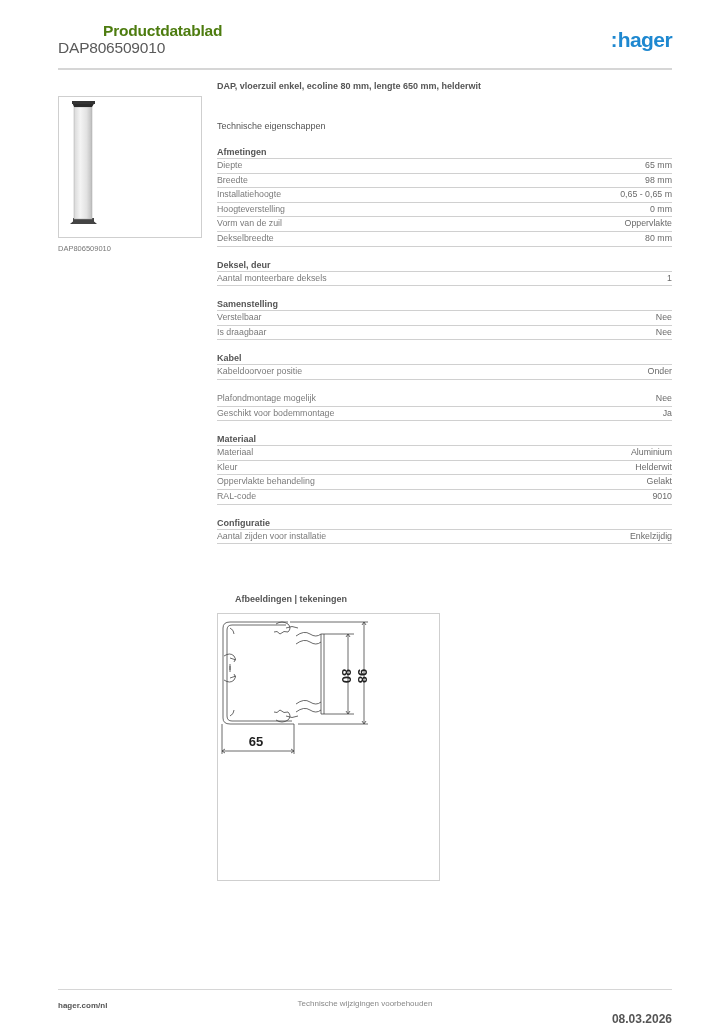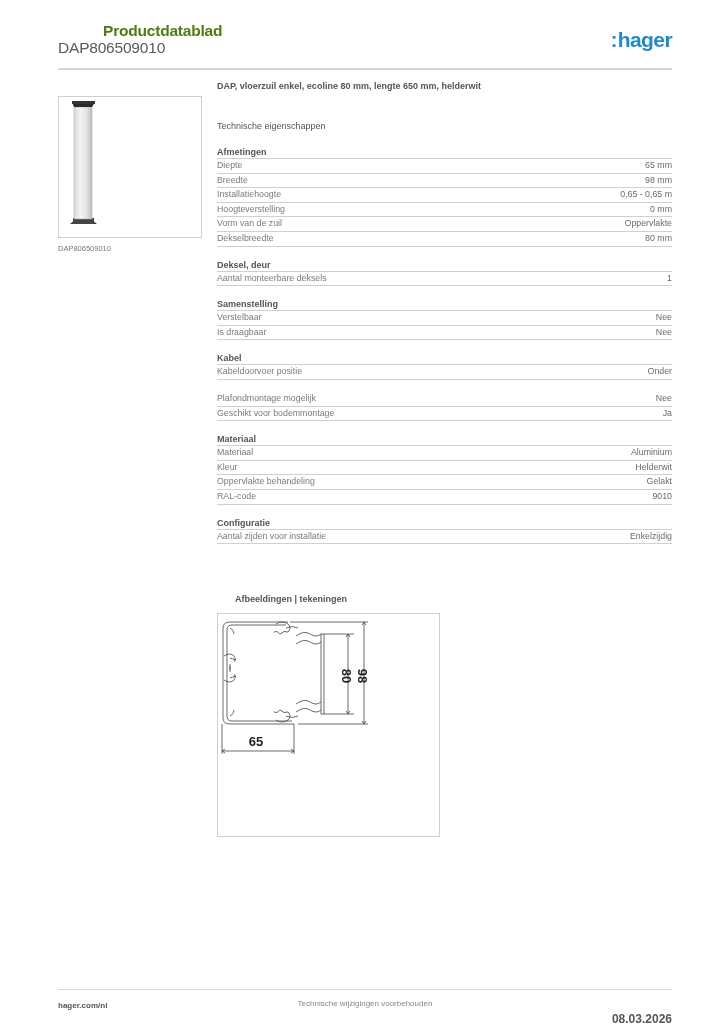--- a/index.html
+++ b/index.html
@@ -19,21 +19,21 @@
   .product-desc { font-size: 9px; font-weight: bold; color: #555; height: 14px; line-height: 12px; }
   .tech-title { font-size: 9px; font-weight: normal; color: #555; margin-top: 26px; height: 14px; line-height: 12px; }
 
   .section { margin-top: 12px; }
   .section.first { margin-top: 12px; }
   .section-title { font-size: 9px; font-weight: bold; color: #555; height: 13px; line-height: 12px; border-bottom: 1.5px solid #d0d0d0; }
   .row { display: flex; justify-content: space-between; height: 14.6px; line-height: 13.6px; font-size: 8.8px; color: #7a7a7a; border-bottom: 1.5px solid #d0d0d0; }
   .row .val { color: #6a6a6a; }
 
   .drawings-title { position: absolute; left: 217px; top: 594px; font-size: 9px; font-weight: bold; color: #555; margin-left: 18px; }
-  .drawing-box { position: absolute; left: 217px; top: 613px; width: 223px; height: 224px; border: 1px solid #cfcfcf; background: #fff; }
+  .drawing-box { position: absolute; left: 217px; top: 613px; width: 223px; height: 268px; border: 1px solid #cfcfcf; background: #fff; }
 
   .footer { position: absolute; left: 58px; top: 989px; width: 614px; border-top: 1.5px solid #d6d6d6; height: 26px; }
   .footer-left { position: absolute; left: 0; top: 11px; font-size: 8px; font-weight: bold; color: #555; }
   .footer-center { position: absolute; left: 0; right: 0; top: 9px; text-align: center; font-size: 8px; color: #888; }
   .footer-right { position: absolute; right: 0; top: 22px; font-size: 12px; font-weight: bold; color: #555; }
 </style>
 </head>
 <body>
 
 <div class="header">

